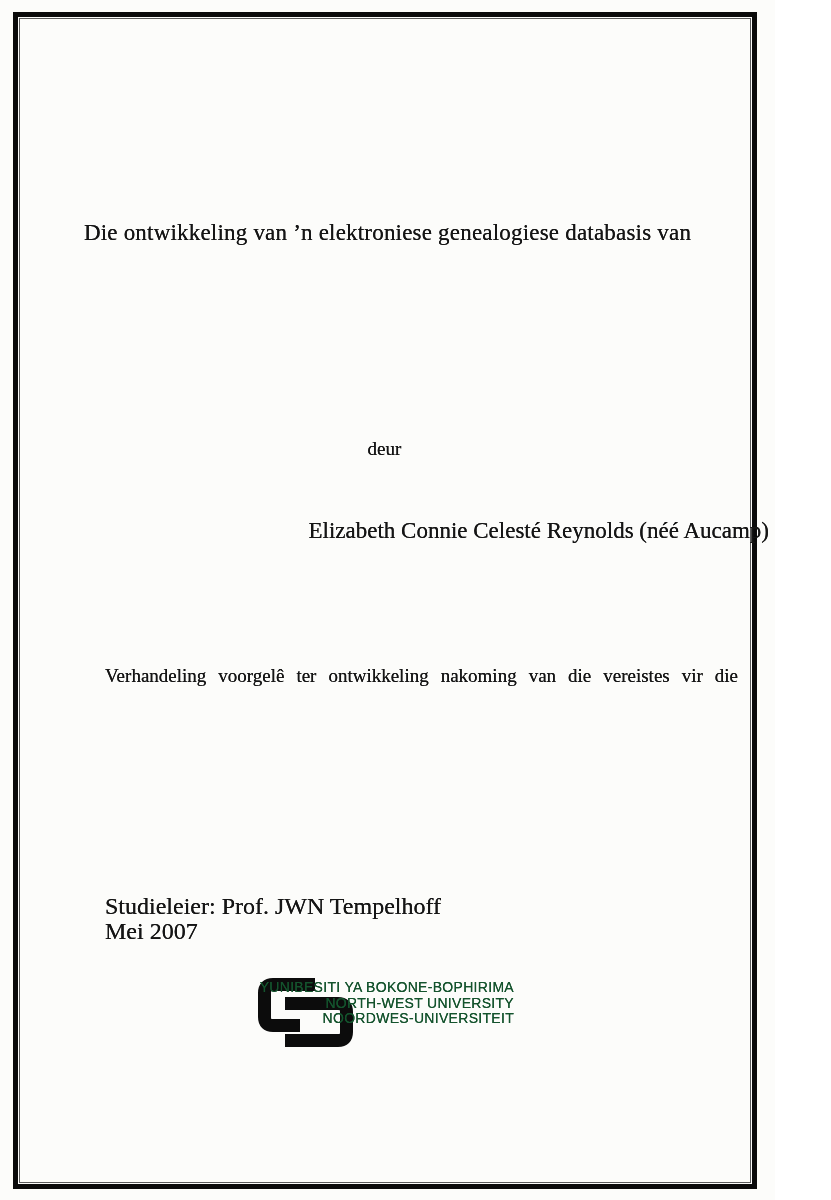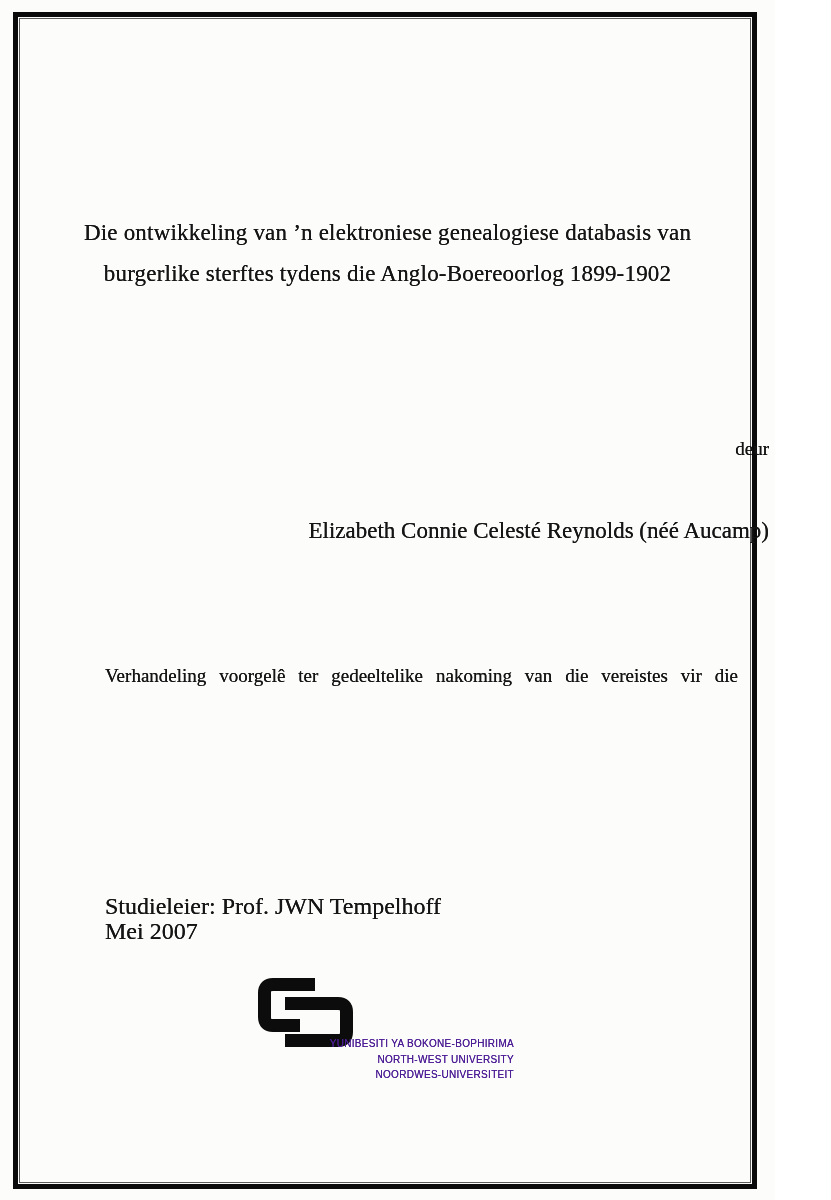--- a/index.html
+++ b/index.html
@@ -31,21 +31,21 @@
     top: 212px; left: 45px; right: 45px;
     text-align: center;
     font-size: 23px;
     line-height: 41px;
     letter-spacing: 0.2px;
   }
 
   .deur {
     position: absolute;
     top: 438px; left: 0; right: 6px;
-    text-align: right;
+    text-align: center;
     font-size: 19px;
   }
 
   .author {
     position: absolute;
     top: 518px; left: 0; right: 6px;
     text-align: right;
     font-size: 23px;
   }
 
@@ -75,50 +75,49 @@
     left: 258px; top: 978px;
   }
   .logo-mark path {
     fill: none;
     stroke: #0c0c0c;
     stroke-width: 13;
     stroke-linecap: butt;
   }
   .logo-text {
     position: absolute;
-    top: 1036px; right: 261px;
+    top: 980px; right: 261px;
     text-align: right;
     font-family: "Liberation Sans", sans-serif;
-    font-size: 10px;
+    font-size: 14px;
     line-height: 15.6px;
     letter-spacing: 0.3px;
-    color: #4c1d95;
+    color: #14532d;
     white-space: nowrap;
   }
 </style>
 </head>
 <body>
 
 <div class="page">
 
   <div class="frame">
     <div class="frame-inner"></div>
   </div>
 
   <div class="title">
     <div class="title-line">Die ontwikkeling van ’n elektroniese genealogiese databasis van</div>
-    <div class="title-line">burgerlike sterftes tydens die Anglo-Boereoorlog 1899-1902</div>
   </div>
 
   <div class="deur">deur</div>
 
   <div class="author">Elizabeth Connie Celesté Reynolds (néé Aucamp)</div>
 
   <div class="submission">
-    <div class="sub-line just">Verhandeling voorgelê ter gedeeltelike nakoming van die vereistes vir die</div>
+    <div class="sub-line just">Verhandeling voorgelê ter ontwikkeling nakoming van die vereistes vir die</div>
   </div>
 
   <div class="supervisor">
     <div>Studieleier: Prof. JWN Tempelhoff</div>
     <div>Mei 2007</div>
   </div>
 
   <div class="logo">
     <svg class="logo-mark" width="95" height="69" viewBox="0 0 95 69" aria-hidden="true">
       <path d="M 57 6.5 H 15 Q 6.5 6.5 6.5 15 V 39 Q 6.5 47.5 15 47.5 H 42"></path>

